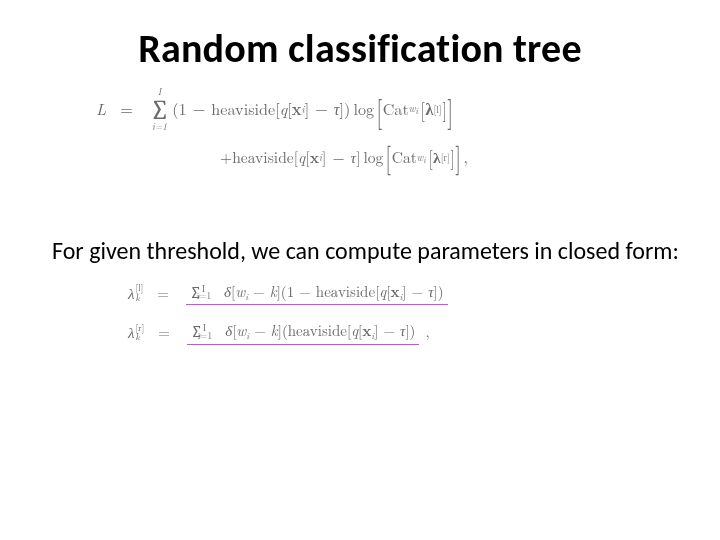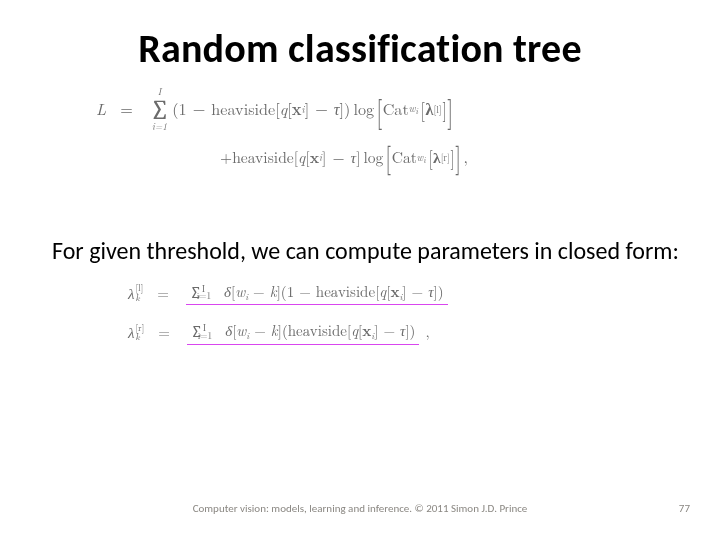--- a/index.html
+++ b/index.html
@@ -245,18 +245,14 @@
           <span class="inlsum">∑</span><span class="smupl">I</span><span class="smlim" style="margin-left:-0.9em">i=1</span>
           <span style="width:3px" class="w"></span>
           <span class="var">δ</span>[<span class="var">w</span><span class="sub">i</span> <span>−</span> <span class="var">k</span>](<span class="func">heaviside</span>[<span class="var">q</span>[<span class="bold">x</span><span class="sub">i</span>] <span>−</span> <span class="var">τ</span>])
         </span>
       </span>
       <span style="align-self:flex-end; margin-bottom:4px; margin-left:3px">,</span>
     </div>
 
   </div>
 
-  <div class="footer">
-    <div class="footer-center">Computer vision: models, learning and inference.  © 2011 Simon J.D. Prince</div>
-    <div class="footer-right">77</div>
-  </div>
 
 </div>
 
 </body></html>

